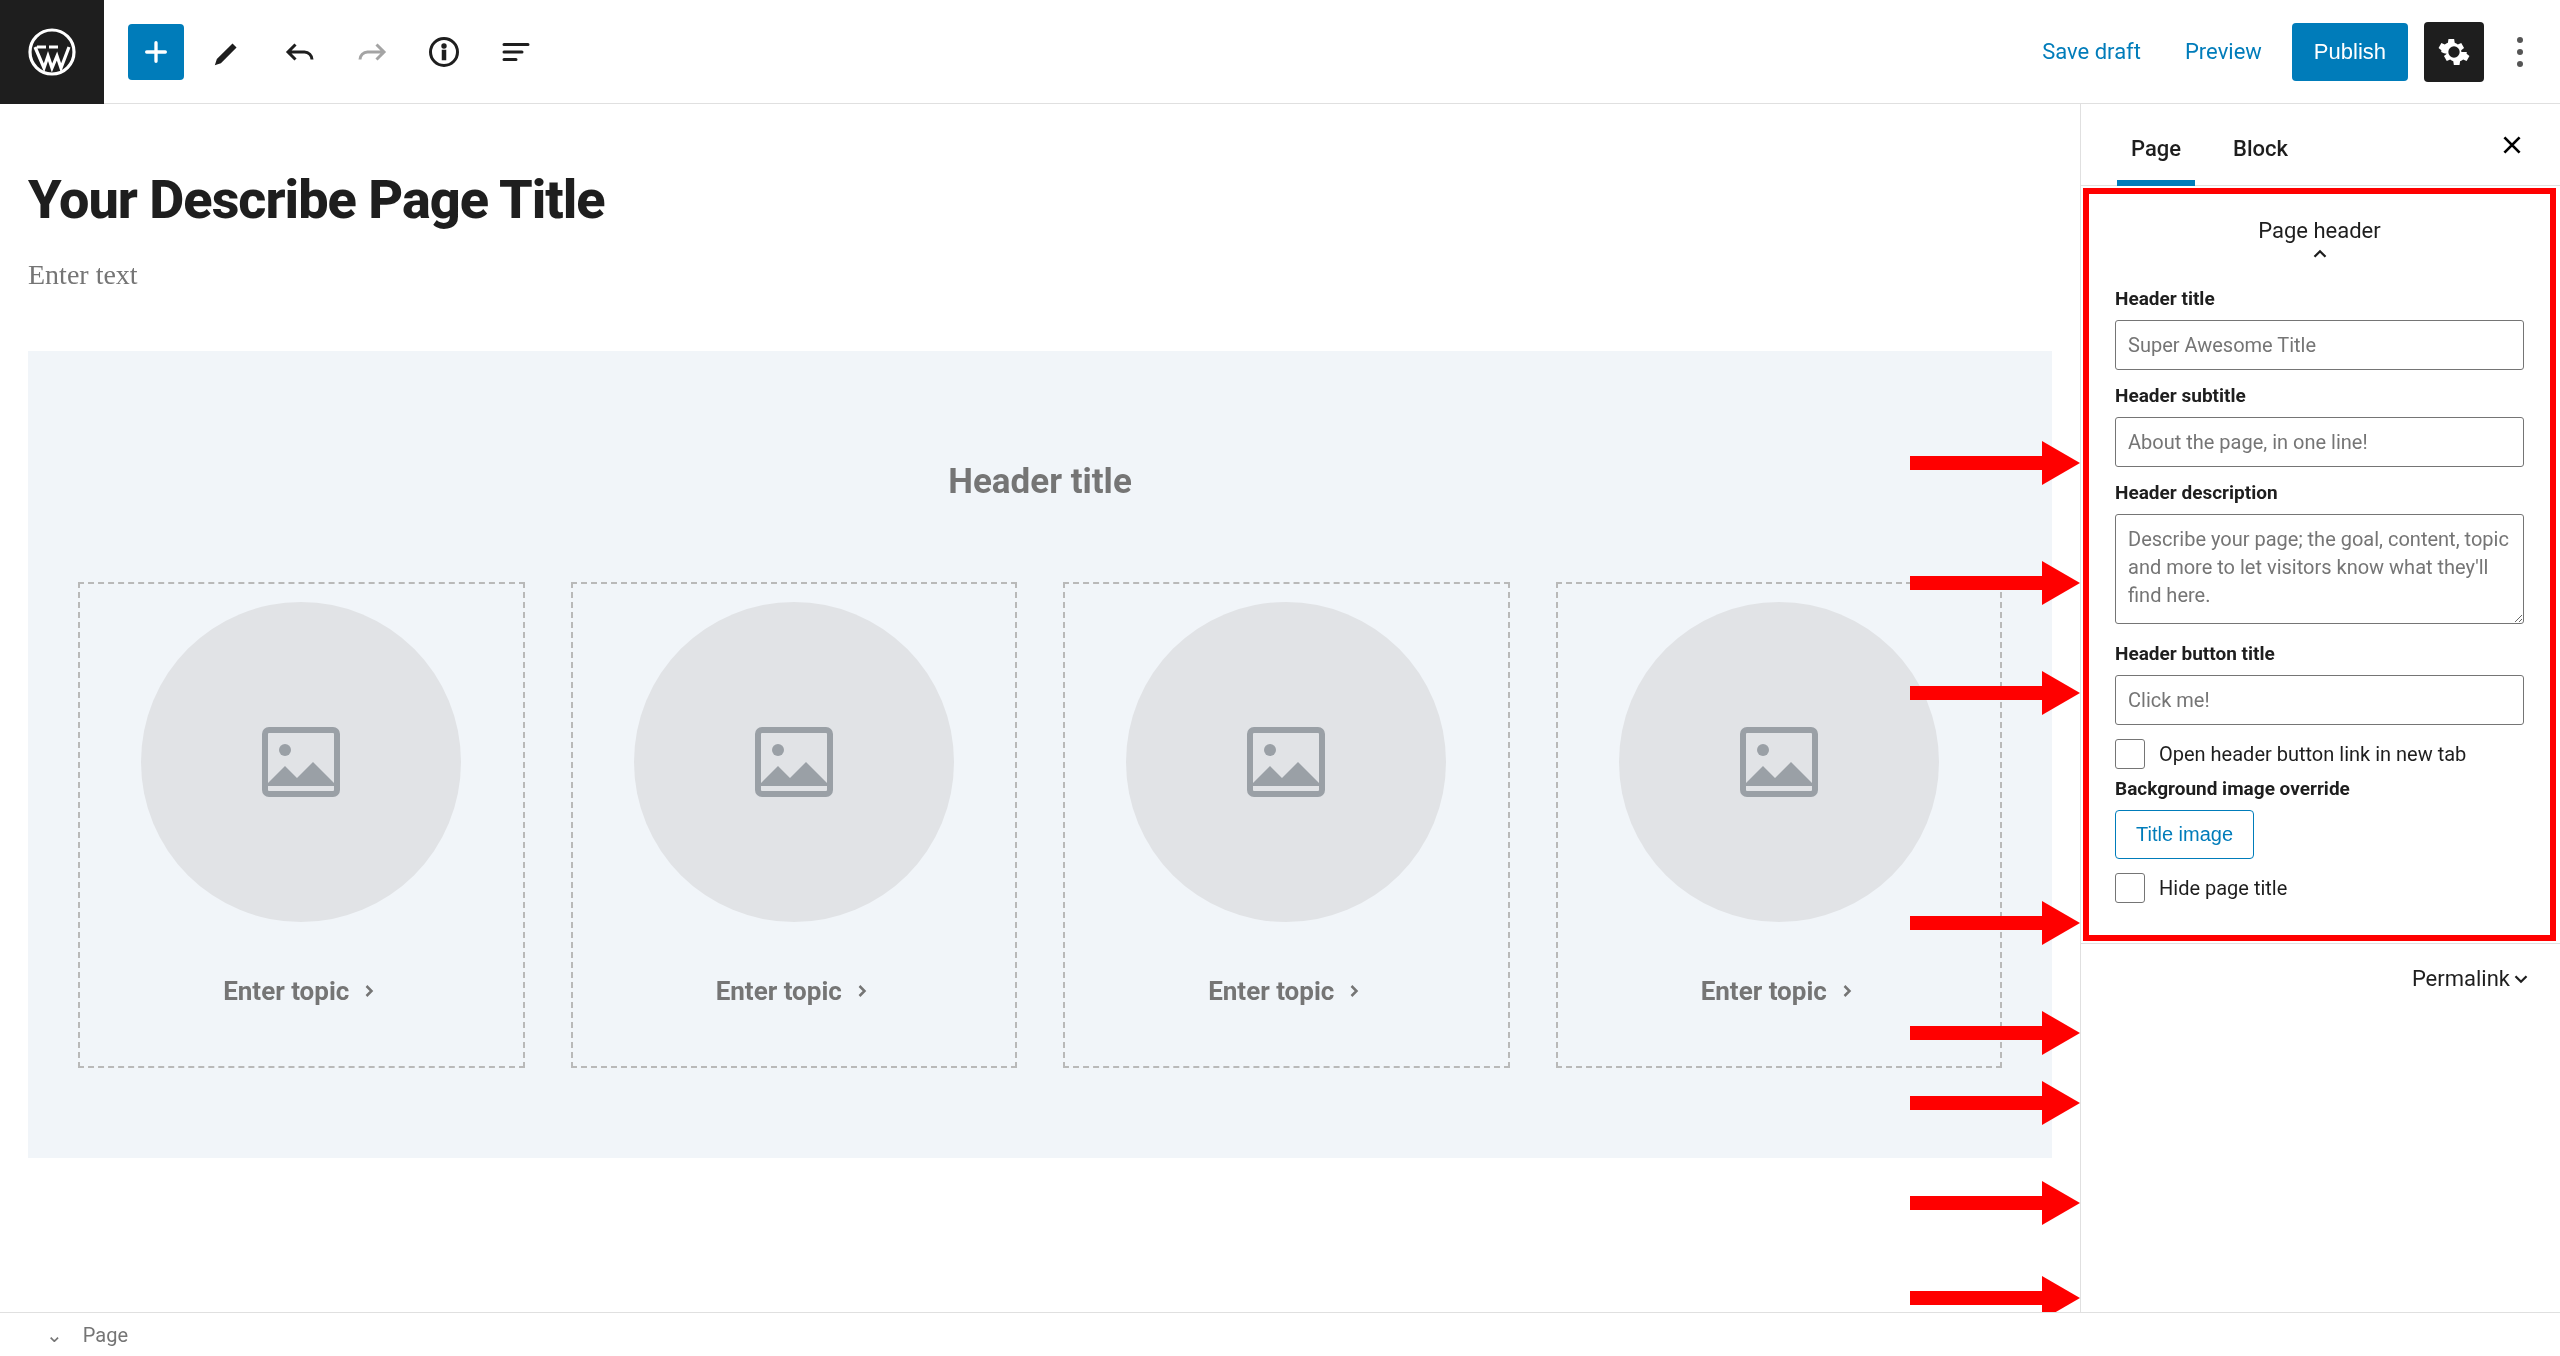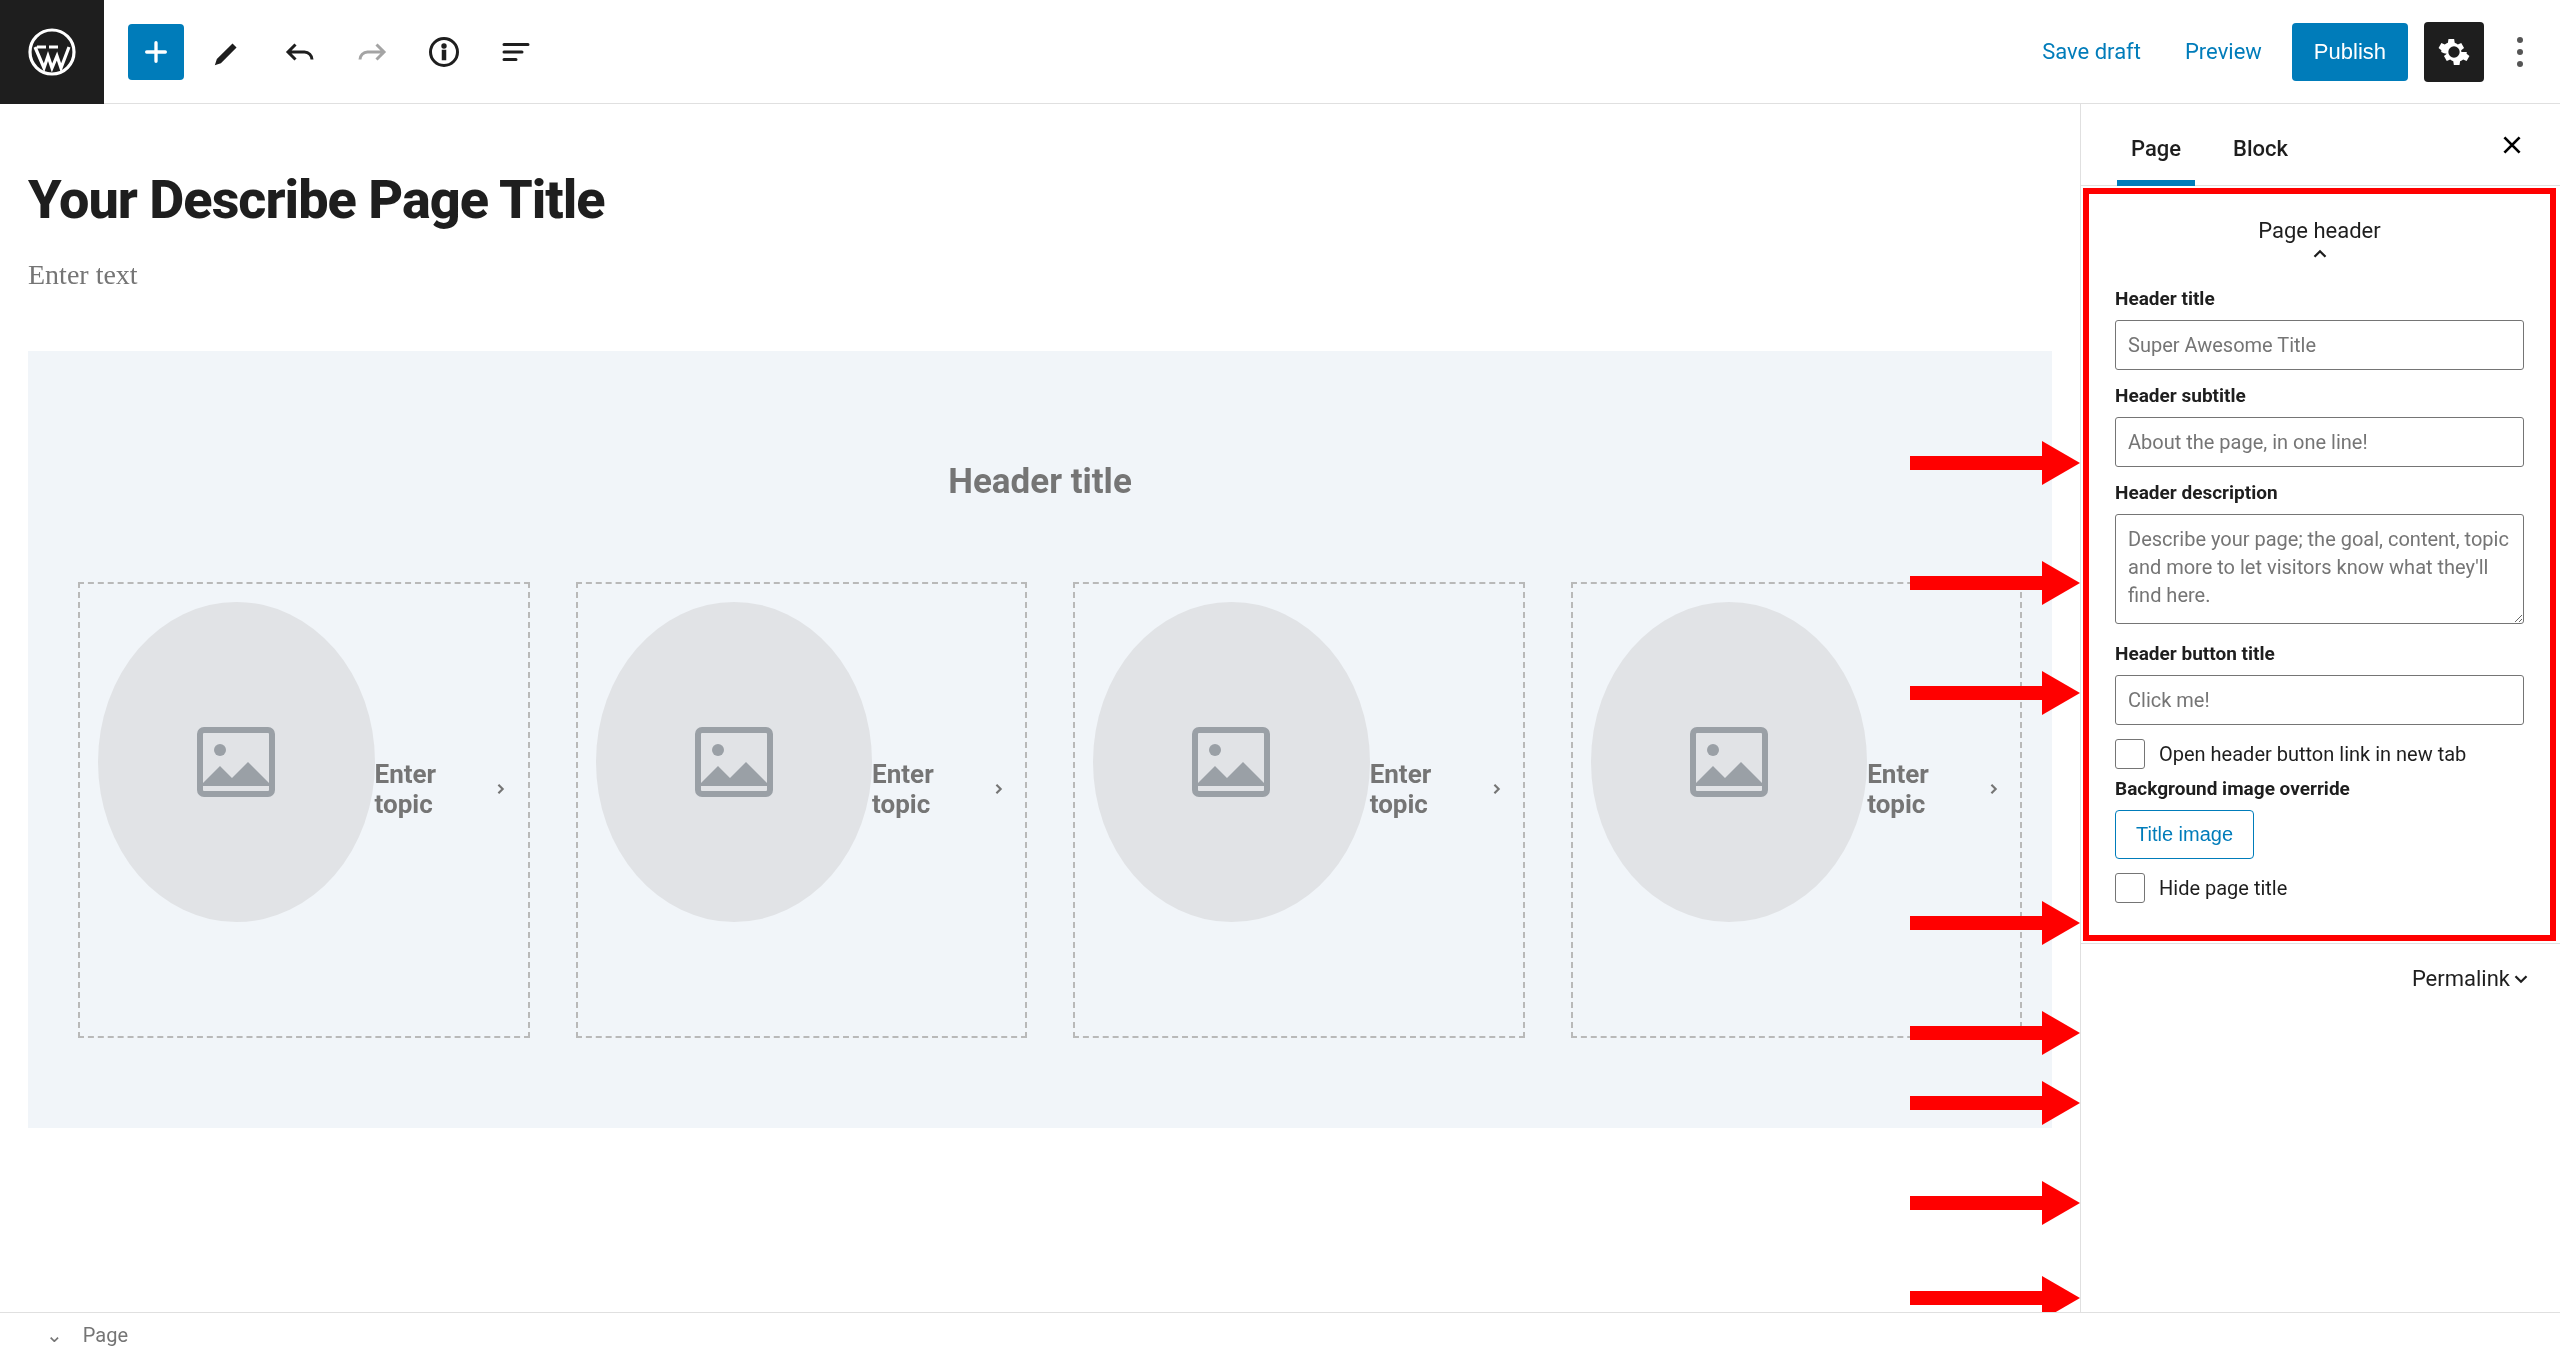--- a/index.html
+++ b/index.html
@@ -25,21 +25,21 @@
 
   
   .main { flex: 1; display: flex; min-height: 0; }
   .editor { flex: 1; position: relative; overflow: hidden; }
   .editor-inner { position: absolute; inset: 0; padding: 64px 28px 0 28px; }
   .page-title { font-size: 54px; font-weight: 800; letter-spacing: -1px; margin-bottom: 28px; }
   .enter-text { font-family: Georgia, serif; font-size: 28px; color: #757575; margin-bottom: 60px; }
   .topics-block { background: #f1f5f9; padding: 110px 50px 90px; }
   .topics-title { text-align: center; font-size: 35px; font-weight: 700; color: #757575; margin-bottom: 80px; }
   .topics-grid { display: flex; gap: 46px; }
-  .topic-card { flex: 1; border: 2px dashed #b9b9b9; display: flex; flex-direction: row; align-items: center; padding: 18px 18px 60px; background: #f1f5f9; }
+  .topic-card { flex: 1; border: 2px dashed #b9b9b9; display: flex; flex-direction: column; align-items: center; padding: 18px 18px 60px; background: #f1f5f9; text-align: center; }
   .topic-circle { width: 320px; height: 320px; border-radius: 50%; background: #e1e3e6; display: flex; align-items: center; justify-content: center; margin-bottom: 54px; }
   .topic-circle svg { width: 96px; height: 96px; fill: #9aa0a6; }
   .topic-label { display: flex; align-items: center; gap: 10px; font-size: 26px; font-weight: 700; color: #757575; }
   .topic-label svg { width: 20px; height: 20px; stroke: #757575; fill: none; stroke-width: 3; }
 
   
   .arrow { position: absolute; width: 170px; height: 38px; display: flex; align-items: center; z-index: 5; }
   .arrow-line { flex: 1; height: 14px; background: #ff0000; }
   .arrow-head { width: 0; height: 0; border-top: 22px solid transparent; border-bottom: 22px solid transparent; border-left: 38px solid #ff0000; }
 

